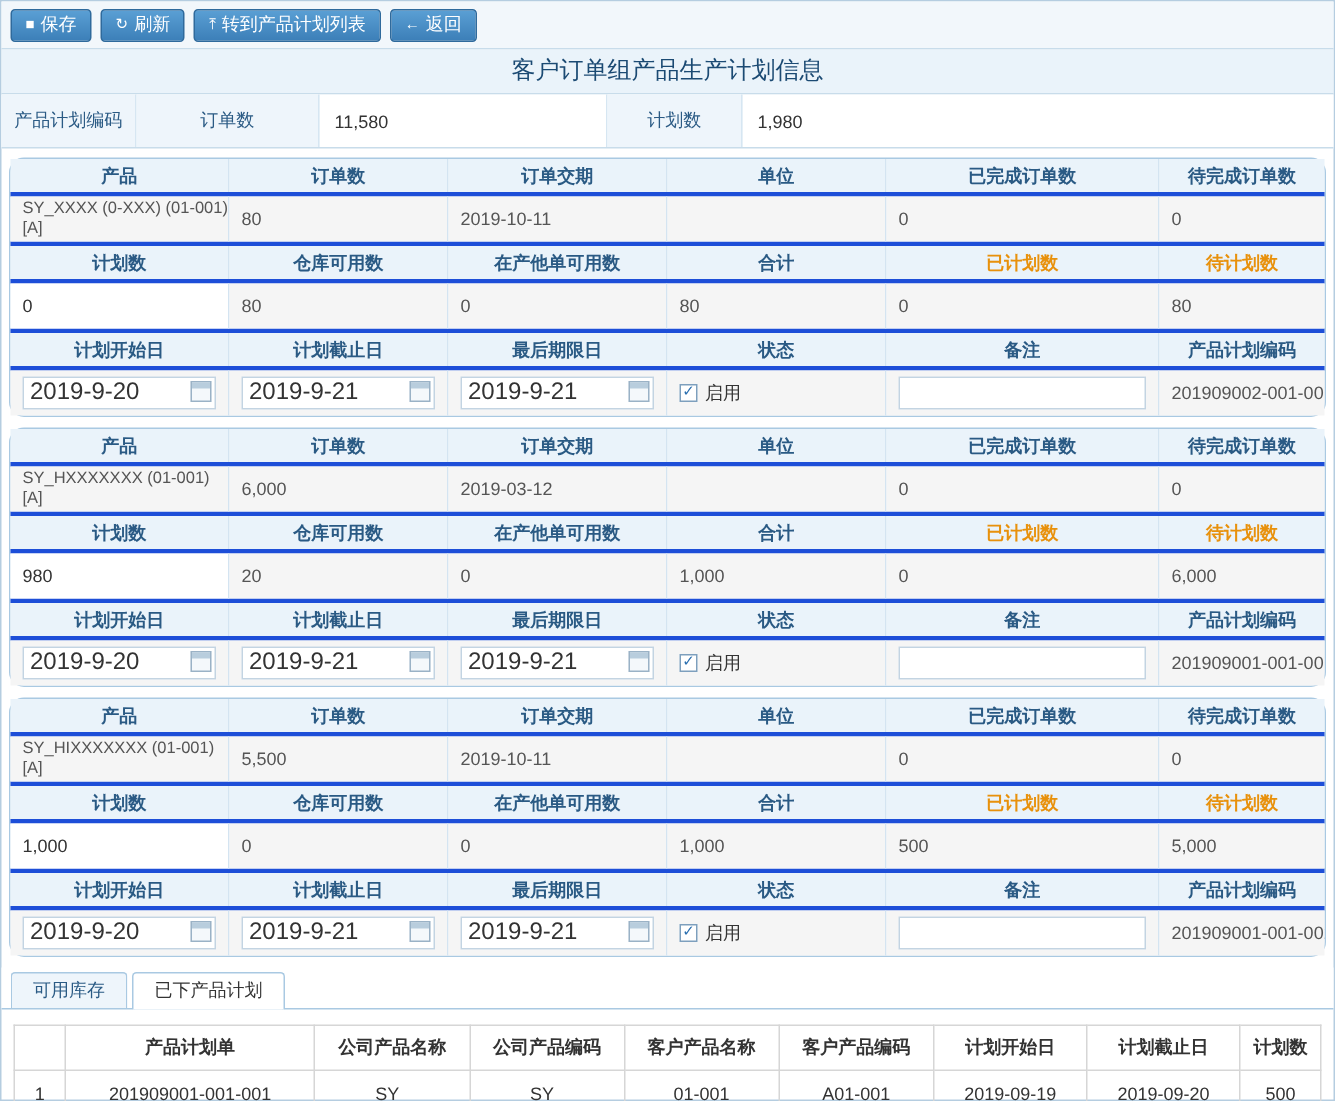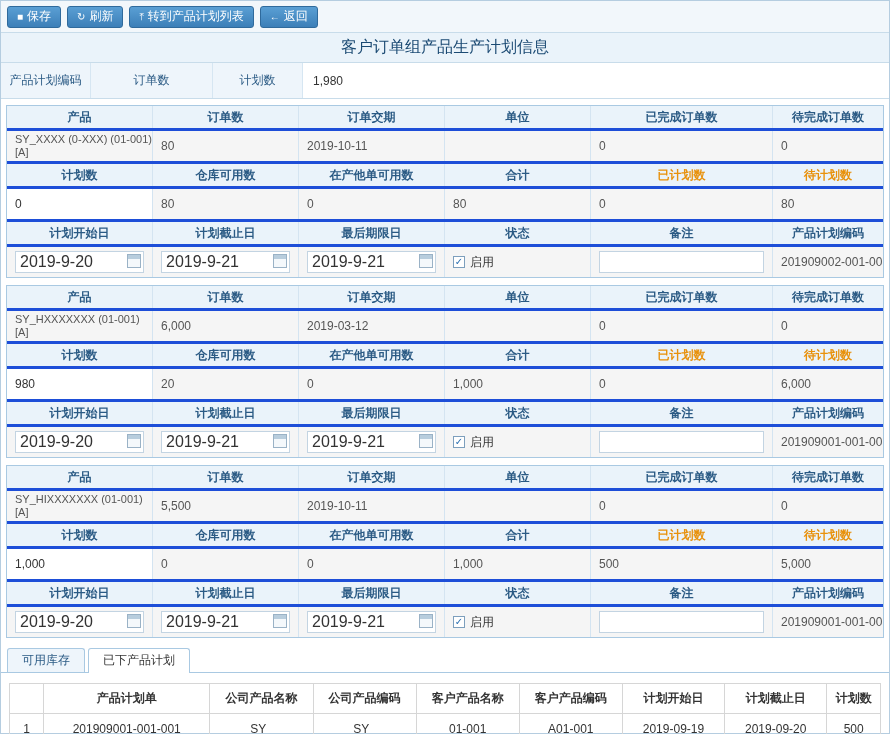--- a/index.html
+++ b/index.html
@@ -83,21 +83,21 @@
   .hdr .val1 { width: 235px; }
   .hdr .lbl2 { width: 122px; }
   .hdr .val2 { width: 192px; }
   .hdr .lbl3 { width: 90px; }
   .hdr .val3 { flex: 1; border-right: none; }
 
   
   .blocks { padding: 6px 5px 0 5px; }
   .block {
     border: 1px solid #a9c9e2;
-    border-radius: 0;
+    border-radius: 10px;
     margin-bottom: 7px;
     background: #fff;
   }
   .row { display: flex; }
   .row + .row { border-top: 3px solid #1d4ed8; }
   .th {
     background: #eaf3fa;
     color: #2a5a84;
     font-weight: bold;
     height: 22px;
@@ -243,20 +243,21 @@
       <span class="ic">←</span>
       <span>返回</span>
     </div>
   </div>
 
   <div class="page-title">客户订单组产品生产计划信息</div>
 
   <div class="hdr">
     <div class="lbl lbl1">产品计划编码</div>
     <div class="lbl lbl2">订单数</div>
+    <div class="val val2">11,580</div>
     <div class="lbl lbl3">计划数</div>
     <div class="val val3">1,980</div>
   </div>
 
   <div class="blocks">
 
     <div class="block">
       <div class="row">
         <div class="th c1">产品</div>
         <div class="th c2">订单数</div>

